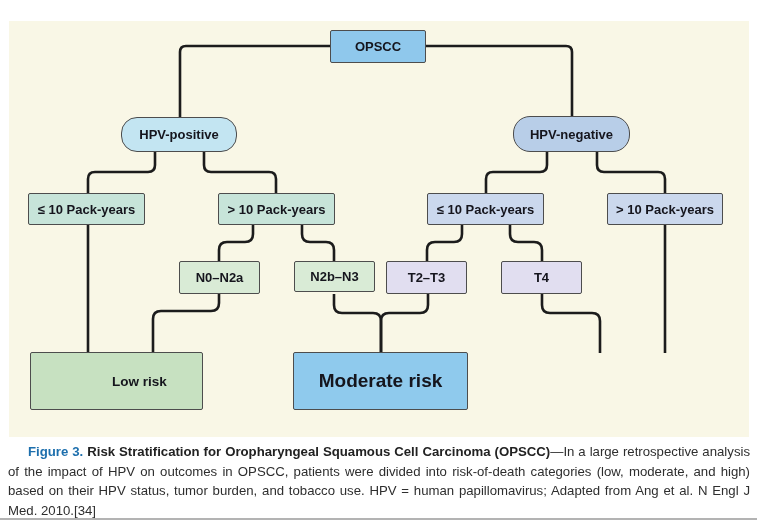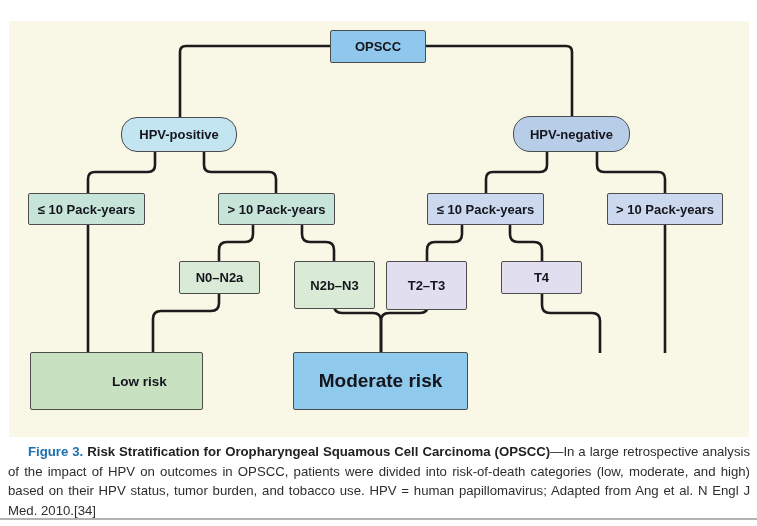--- a/index.html
+++ b/index.html
@@ -27,22 +27,22 @@
     text-align:center;
   }
   .n-opscc          {left:330px;top:30px; width:96px; height:33px;}
   .n-hpv-positive   {left:121px;top:117px;width:116px;height:35px;border-radius:16px;}
   .n-hpv-negative   {left:513px;top:116px;width:117px;height:36px;}
   .n-le10-left      {left:28px; top:193px;width:117px;height:32px;}
   .n-gt10-left      {left:218px;top:193px;width:117px;height:32px;}
   .n-le10-right     {left:427px;top:193px;width:117px;height:32px;}
   .n-gt10-right     {left:607px;top:193px;width:116px;height:32px;}
   .n-n0n2a          {left:179px;top:261px;width:81px; height:33px;}
-  .n-n2bn3          {left:294px;top:261px;width:81px; height:48px;}
-  .n-t2t3           {left:386px;top:261px;width:81px; height:49px;}
+  .n-n2bn3          {left:294px;top:261px;width:81px; height:31px;}
+  .n-t2t3           {left:386px;top:261px;width:81px; height:33px;}
   .n-t4             {left:501px;top:261px;width:81px; height:33px;}
   .n-low            {left:30px; top:352px;width:173px;height:58px;font-size:13.5px;}
   .n-moderate       {left:293px;top:352px;width:175px;height:58px;font-size:19px;}
   .n-high           {left:548px;top:352px;width:174px;height:58px;font-size:13.5px;}
 
   .caption{
     position:absolute;left:8px;top:442px;width:742px;
     font-size:13.2px;line-height:19.5px;color:#2e2e2e;
   }
   .cap-line{width:742px;}

